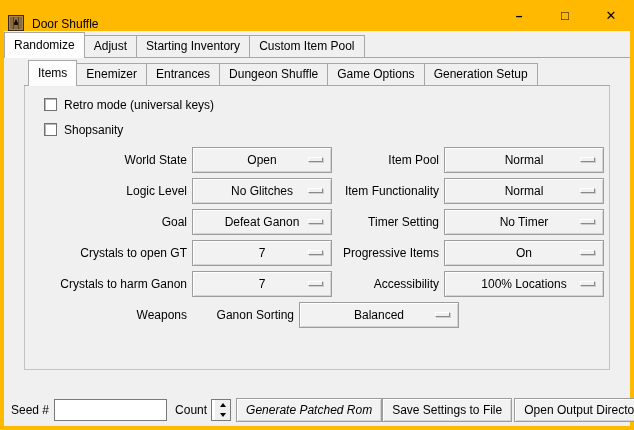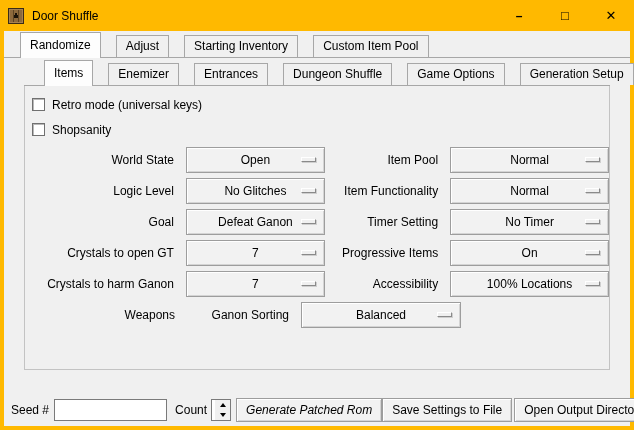--- a/index.html
+++ b/index.html
@@ -12,63 +12,63 @@
     border-left: 4px solid var(--titlebar, #ffb900);
     border-right: 4px solid var(--titlebar, #ffb900);
     border-bottom: 4px solid var(--titlebar, #ffb900);
     display: flex; flex-direction: column;
   }
 
   
   .titlebar {
     height: 31px; margin: 0 -4px; padding-left: 8px;
     background: var(--titlebar, #ffb900);
-    display: flex; align-items: center; flex-shrink: 0;
+    display: flex; align-items: flex-end; flex-shrink: 0;
   }
   .titlebar-title { margin-left: 8px; font-size: 12px; }
   .titlebar-buttons { margin-left: auto; display: flex; height: 100%; }
   .tb-btn {
     width: 46px; height: 100%; display: flex; align-items: center; justify-content: center;
     font-size: 13px; cursor: default;
   }
   .minimize-glyph { font-weight: bold; font-size: 12px; }
 
   
   .tabrow { display: flex; align-items: flex-end; border-bottom: 1px solid var(--tab-border, #a7a7a7); }
   .outer-tabrow { margin-top: 1px; }
   .tab {
     padding: 3px 9px 4px 9px; background: var(--window-bg, #f0f0f0);
     border: 1px solid var(--tab-border, #a7a7a7); border-bottom: none;
-    margin-right: -1px; white-space: nowrap; cursor: default; margin-left: 16px;
+    margin-right: -1px; white-space: nowrap; cursor: default;
   }
   .tab.selected {
     background: var(--selected-tab-bg, #fdfdfd);
     margin-bottom: -1px; padding-top: 5px; padding-bottom: 6px;
     position: relative; z-index: 2;
   }
 
   .page { flex: 1; display: flex; flex-direction: column; }
 
   .inner-wrap { margin: 2px 20px 0 20px; }
   .panel {
     border: 1px solid var(--panel-border, #c3c3c3); border-top: none;
-    height: 284px; background: var(--window-bg, #f0f0f0); padding-top: 5px;
+    height: 284px; background: var(--window-bg, #f0f0f0); padding-top: 5px; padding-left: 12px;
   }
 
   
   .cb-row { display: flex; align-items: center; height: 23px; padding-left: 7px; margin-top: 2px; }
   .checkbox {
     width: 13px; height: 13px; background: #fff;
     border: 1px solid #707070; box-shadow: inset 1px 1px 0 #b8b8b8;
     flex-shrink: 0;
   }
   .cb-label { margin-left: 7px; }
 
   
-  .opt-row { display: flex; align-items: center; height: 26px; margin-top: 5px; gap: 7px; }
+  .opt-row { display: flex; align-items: center; height: 26px; margin-top: 5px; }
   .opt-row.first { margin-top: 6px; }
   .opt-label { text-align: right; }
   .opt-label.left  { width: 150px; }
   .opt-label.right { width: 107px; }
   .opt-btn {
     position: relative; height: 26px; margin-left: 5px;
     background: #f2f2f2; border: 1px solid var(--control-border, #9d9d9d);
     box-shadow: inset 1px 1px 0 #ffffff, inset -1px -1px 0 #d4d4d4;
     display: flex; align-items: center; justify-content: center; cursor: default;
   }

